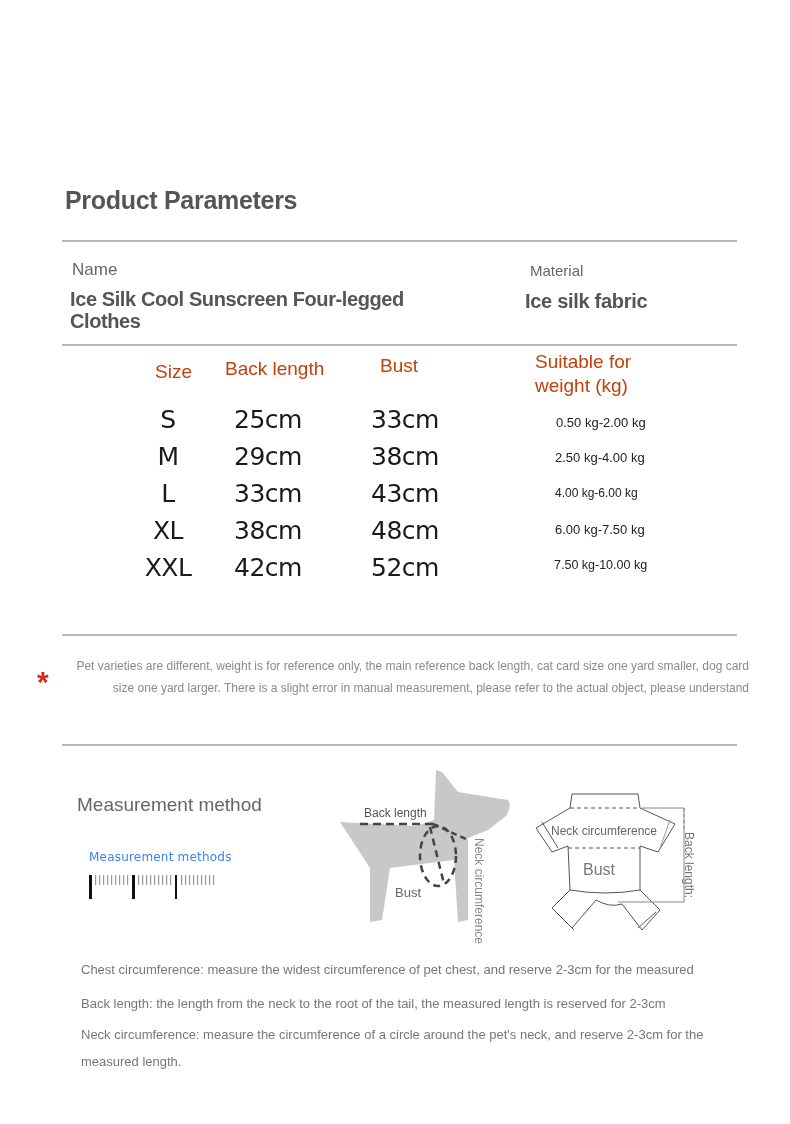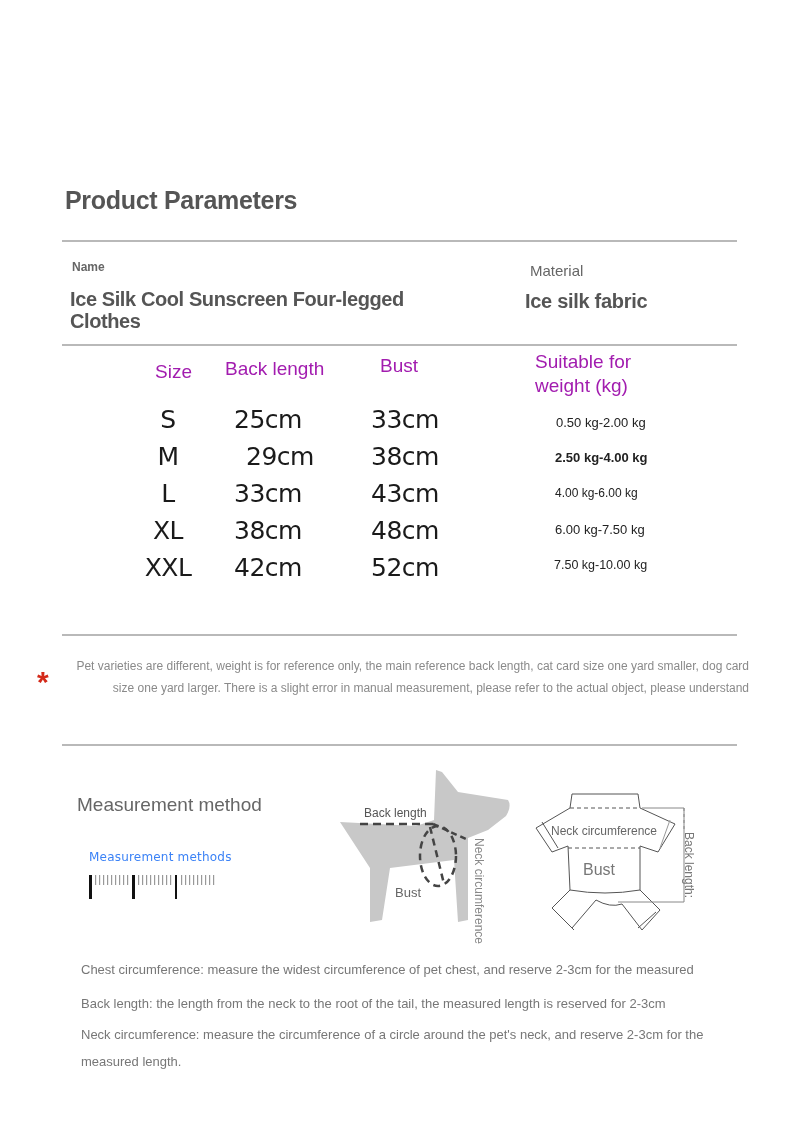--- a/index.html
+++ b/index.html
@@ -3,26 +3,26 @@
   <meta charset="utf-8">
   <style>
     * { box-sizing: border-box; margin: 0; padding: 0; }
     html, body { width: 790px; height: 1124px; background: #ffffff; overflow: hidden; }
     body { position: relative; font-family: "Liberation Sans", sans-serif; color: #555; }
     .abs { position: absolute; }
 
     .title { left: 65px; top: 186px; font-size: 25px; font-weight: bold; color: #555555; letter-spacing: -0.3px; }
     .rule { left: 62px; width: 675px; height: 2px; background: #b9b9b9; }
 
-    .lbl-name { left: 72px; top: 260px; font-size: 12px; color: #666; font-weight: bold; }
+    .lbl-name { left: 72px; top: 260px; font-size: 17px; color: #666; }
     .lbl-material { left: 530px; top: 262px; font-size: 15px; color: #666; }
     .val-name { left: 70px; top: 288px; width: 380px; font-size: 20px; font-weight: bold; color: #555; line-height: 22px; letter-spacing: -0.4px; }
     .val-material { left: 525px; top: 290px; font-size: 20px; font-weight: bold; color: #555; letter-spacing: -0.3px; }
 
-    .th { font-size: 19px; color: #a21caf; line-height: 24px; }
+    .th { font-size: 19px; color: #c2410c; line-height: 24px; }
     .th-size { left: 155px; top: 360px; }
     .th-back { left: 225px; top: 357px; }
     .th-bust { left: 380px; top: 354px; }
     .th-weight { left: 535px; top: 350px; width: 130px; }
 
     .cell { font-family: "DejaVu Sans", sans-serif; font-size: 25px; color: #1a1a1a; letter-spacing: -0.5px; }
     .cell-size { width: 80px; text-align: center; left: 128px; }
     .cell-back { left: 234px; }
     .cell-bust { left: 371px; }
     .cell-weight { font-family: "Liberation Sans", sans-serif; font-size: 13px; color: #222; letter-spacing: 0; }
@@ -61,23 +61,23 @@
 
 <div>
   <div>
     <div class="abs cell cell-size" style="top:405px;">S</div>
     <div class="abs cell cell-back" style="top:405px;">25cm</div>
     <div class="abs cell cell-bust" style="top:405px;">33cm</div>
     <div class="abs cell-weight" style="left:556px;top:415px;">0.50 kg-2.00 kg</div>
   </div>
   <div>
     <div class="abs cell cell-size" style="top:442px;">M</div>
-    <div class="abs cell cell-back" style="top:442px;margin-left:12px;">29cm</div>
+    <div class="abs cell cell-back" style="top:442px;">29cm</div>
     <div class="abs cell cell-bust" style="top:442px;">38cm</div>
-    <div class="abs cell-weight" style="left:555px;top:450px;font-weight:bold;">2.50 kg-4.00 kg</div>
+    <div class="abs cell-weight" style="left:555px;top:450px;">2.50 kg-4.00 kg</div>
   </div>
   <div>
     <div class="abs cell cell-size" style="top:479px;">L</div>
     <div class="abs cell cell-back" style="top:479px;">33cm</div>
     <div class="abs cell cell-bust" style="top:479px;">43cm</div>
     <div class="abs cell-weight" style="left:555px;top:486px;font-size:12px;">4.00 kg-6.00 kg</div>
   </div>
   <div>
     <div class="abs cell cell-size" style="top:516px;">XL</div>
     <div class="abs cell cell-back" style="top:516px;">38cm</div>

